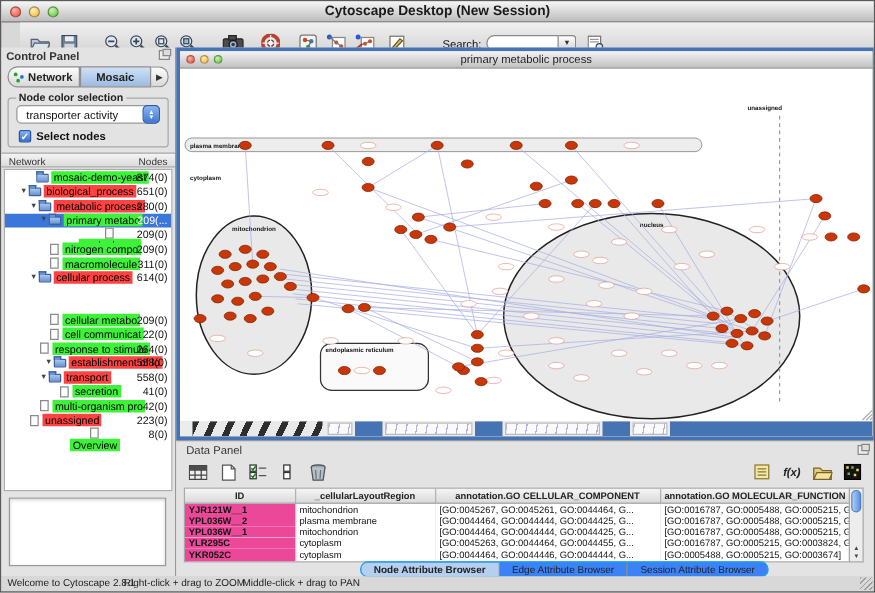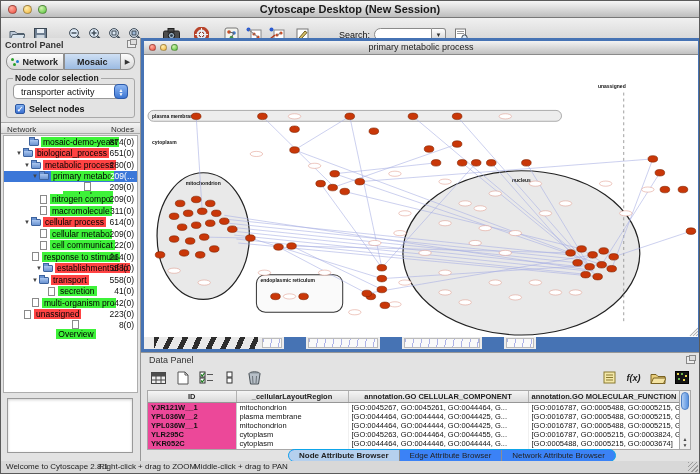--- a/index.html
+++ b/index.html
@@ -9,21 +9,21 @@
   
   .titlebar{position:absolute;top:0;left:0;right:0;height:17px;background:linear-gradient(#f6f6f6,#bdbdbd);border-bottom:1px solid #777;}
   .titlebar .title{position:absolute;left:0;right:0;top:2px;text-align:center;font-size:11px;font-weight:bold;color:#1a1a1a;}
   .lights{position:absolute;left:7px;top:4px;display:flex;gap:6px;}
   .light{width:9px;height:9px;border-radius:50%;border:1px solid rgba(0,0,0,.35);}
   .light.red{background:radial-gradient(circle at 35% 30%,#ffb0a0,#ee4b3e);}
   .light.yellow{background:radial-gradient(circle at 35% 30%,#ffefb0,#f2b43a);}
   .light.green{background:radial-gradient(circle at 35% 30%,#d2f4ae,#53c238);}
 
   
-  .toolbar{position:absolute;top:17px;left:0;right:0;height:34px;background:linear-gradient(#f0f0f0,#cbcbcb);border-bottom:1px solid #8d8d8d;display:flex;align-items:center;}
+  .toolbar{position:absolute;top:17px;left:15px;right:0;height:34px;background:linear-gradient(#f0f0f0,#cbcbcb);border-bottom:1px solid #8d8d8d;display:flex;align-items:center;}
   .tbi{width:20px;height:18px;display:flex;align-items:center;justify-content:center;flex:none;}
   .search-label{font-size:9px;color:#111;margin-left:26px;flex:none;}
   .search-input{width:58px;height:13px;border:1px solid #8a8a8a;border-radius:7px 0 0 7px;background:#fff;font-size:8px;padding:0 5px;margin-left:4px;outline:none;}
   .search-drop{width:14px;height:13px;border:1px solid #8a8a8a;border-left:none;border-radius:0 3px 3px 0;background:linear-gradient(#fefefe,#d5d5d5);font-size:6px;color:#333;display:flex;align-items:center;justify-content:center;}
 
   
   .control-panel{position:absolute;top:37px;left:0;width:140px;bottom:12px;background:#e3e3e3;border-right:1px solid #979797;}
   .cp-header{position:absolute;top:0;left:0;right:0;height:13px;font-size:9px;font-weight:bold;color:#333;padding:2px 0 0 4px;}
   .float-ico{position:absolute;right:4px;top:2px;width:9px;height:8px;border:1px solid #888;background:#eee;}
   .float-ico::before{content:"";position:absolute;right:-2px;top:-2px;width:5px;height:4px;border:1px solid #888;background:#ddd;}
@@ -308,21 +308,21 @@
           <span class="ico-file"></span>
           <span class="lab green">macromolecule</span>
           <span class="cnt">311(0)</span>
         </div>
         <div class="tree-row" style="padding-left: 19px;">
           <span class="tri">▼</span>
           <span class="ico-folder"></span>
           <span class="lab red">cellular process</span>
           <span class="cnt">614(0)</span>
         </div>
-        <div class="tree-row" style="padding-left: 27px;">
+        <div class="tree-row" style="padding-left: 27px; margin-top: 22px;">
           <span class="tri"></span>
           <span class="ico-file"></span>
           <span class="lab green">cellular metabo</span>
           <span class="cnt">209(0)</span>
         </div>
         <div class="tree-row" style="padding-left: 27px;">
           <span class="tri"></span>
           <span class="ico-file"></span>
           <span class="lab green">cell communicat</span>
           <span class="cnt">22(0)</span>
@@ -689,21 +689,21 @@
     </div>
     <div class="dp-scroll">
       <div class="dp-thumb"></div>
       <div class="dp-arrow up">▲</div>
       <div class="dp-arrow down">▼</div>
     </div>
 
     <div class="browser-tabs" id="browser-tabs">
         <span class="btab selected">Node Attribute Browser</span>
         <span class="btab">Edge Attribute Browser</span>
-        <span class="btab">Network Attribute Browser</span>
+        <span class="btab">Session Attribute Browser</span>
       </div>
   </div>
 
   <div class="statusbar">
     <span class="st1">Welcome to Cytoscape 2.8.1</span>
     <span class="st2">Right-click + drag to ZOOM</span>
     <span class="st3">Middle-click + drag to PAN</span>
     <div class="grip"></div>
   </div>
 </div>

